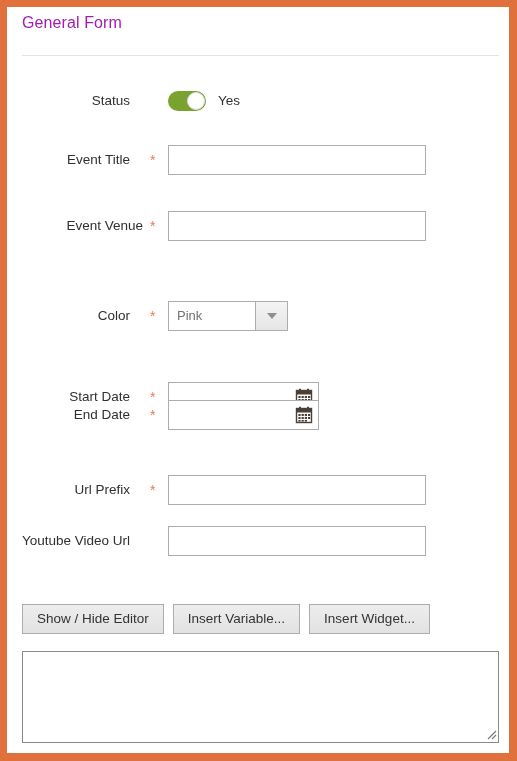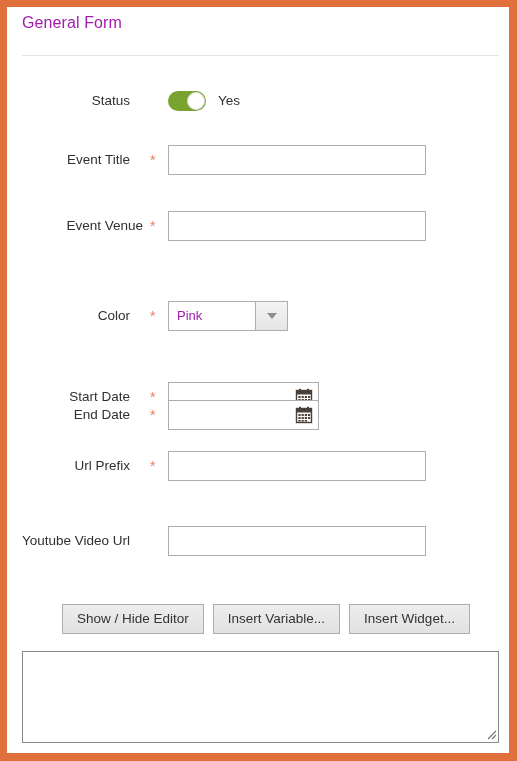--- a/index.html
+++ b/index.html
@@ -143,21 +143,21 @@
     height: 30px;
     box-sizing: border-box;
     border: 1px solid #adadad;
     background: #ffffff;
     display: flex;
   }
   .select-value {
     flex: 1 1 auto;
     line-height: 28px;
     font-size: 13px;
-    color: #a21caf;
+    color: #737373;
     padding-left: 8px;
     overflow: hidden;
     white-space: nowrap;
   }
   .select-arrow-btn {
     flex: 0 0 31px;
     width: 31px;
     border-left: 1px solid #adadad;
     background: linear-gradient(#f4f4f4, #e6e6e6);
     display: flex;
@@ -198,21 +198,20 @@
     justify-content: center;
   }
 
   
   .editor-buttons {
     position: absolute;
     left: 15px;
     top: 597px;
     display: flex;
     gap: 9px;
-    margin-left: 40px;
   }
   .ed-btn {
     height: 30px;
     box-sizing: border-box;
     padding: 0 14px;
     border: 1px solid #adadad;
     background: linear-gradient(#ededed, #e2e2e2);
     color: #333333;
     font-family: "Liberation Sans", sans-serif;
     font-size: 13.5px;
@@ -341,21 +340,21 @@
               <rect x="13" y="11" width="2.2" height="2"></rect>
               <rect x="3.4" y="14" width="2.2" height="1.6"></rect>
               <rect x="6.6" y="14" width="2.2" height="1.6"></rect>
               <rect x="9.8" y="14" width="2.2" height="1.6"></rect>
             </g>
           </svg>
         </div>
       </div>
     </div>
 
-    <div class="field-row" style="top:444px;">
+    <div class="field-row" style="top:468px;">
       <div class="field-label">Url Prefix</div>
       <div class="req-star">*</div>
       <input class="txt-input" type="text" value="" style="">
     </div>
 
     <div class="field-row" style="top:519px;">
       <div class="field-label">Youtube Video Url</div>
       <input class="txt-input" type="text" value="" style="">
     </div>
 

